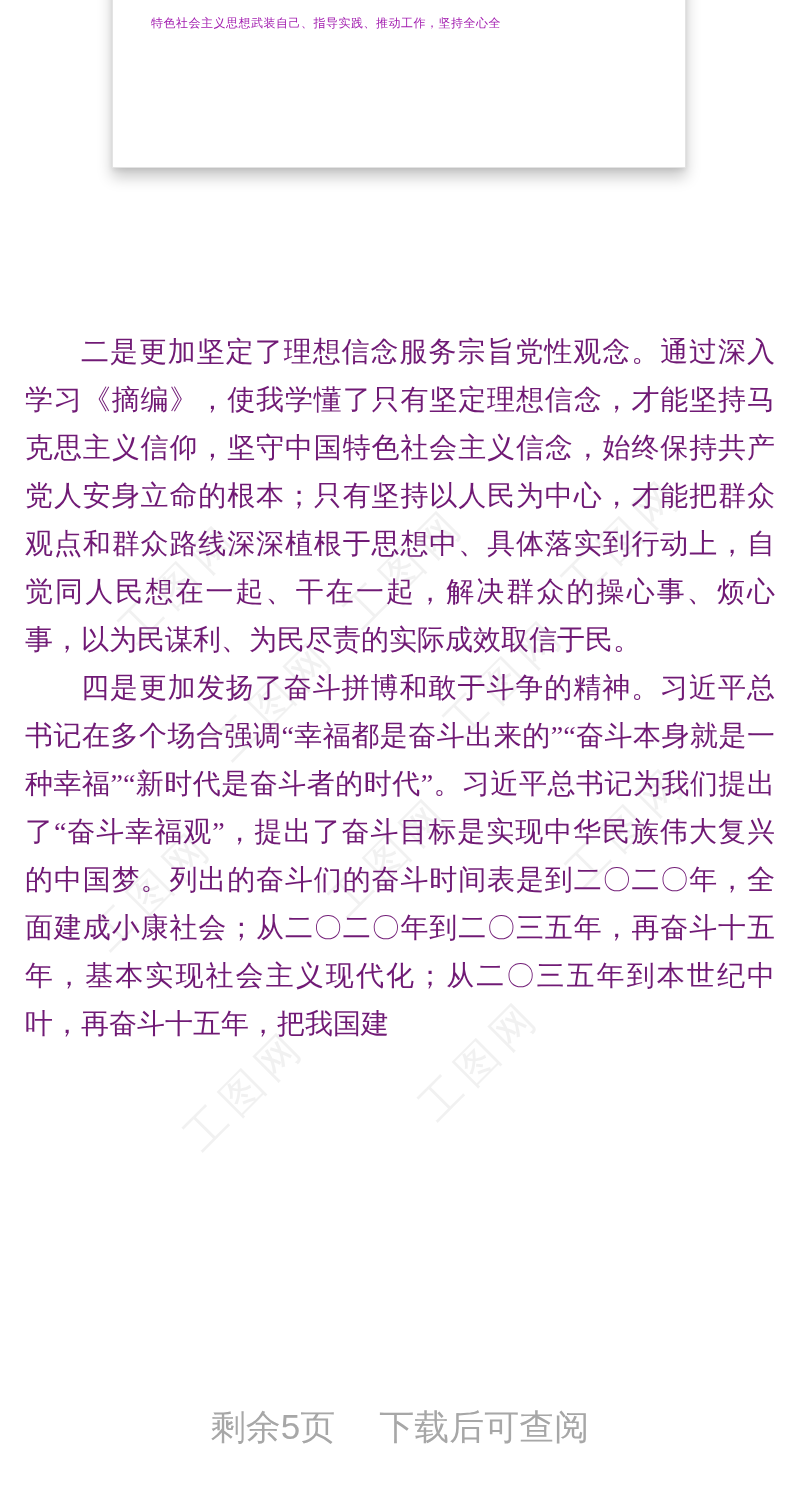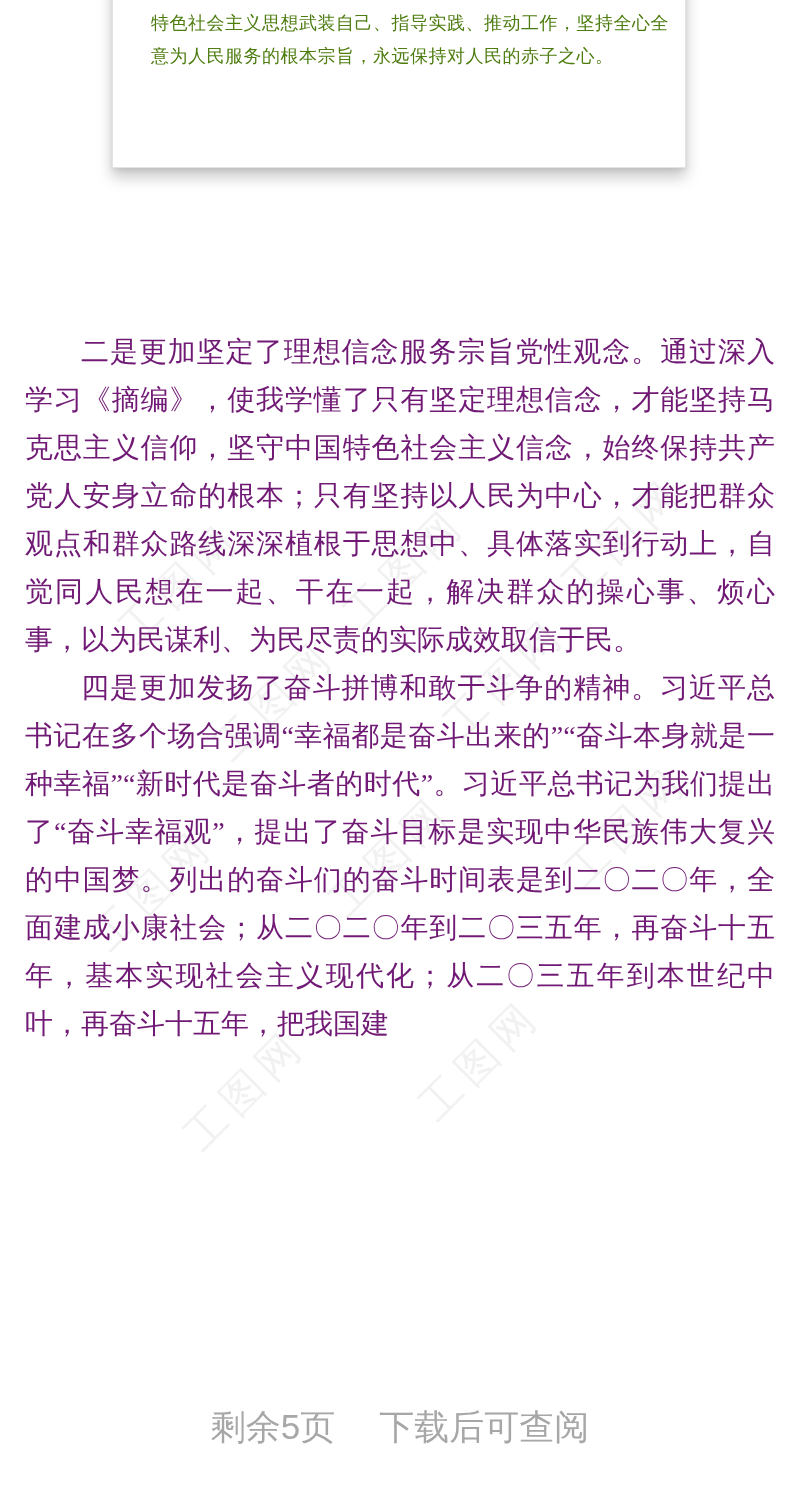--- a/index.html
+++ b/index.html
@@ -21,24 +21,24 @@
     height: 232px;
     box-sizing: border-box;
     background: #ffffff;
     border: 1px solid #e3e3e3;
     box-shadow: 0 9px 14px rgba(0,0,0,0.22), 0 2px 5px rgba(0,0,0,0.08);
     padding: 70px 38px 0 38px;
     z-index: 3;
   }
   .preview-card p {
     margin: 0;
-    font-size: 18px;
+    font-size: 12px;
     line-height: 33px;
     letter-spacing: 0.5px;
-    color: #4d7c0f;
+    color: #a21caf;
     white-space: nowrap;
   }
 
   
   .watermarks { position: absolute; inset: 0; z-index: 1; pointer-events: none; }
   .watermarks span {
     position: absolute;
     transform: rotate(-45deg);
     font-size: 42px;
     letter-spacing: 8px;
@@ -93,21 +93,20 @@
     <span style="left:430px;  top:650px;">工图网</span>
     <span style="left:78px;   top:862px;">工图网</span>
     <span style="left:315px;  top:828px;">工图网</span>
     <span style="left:552px;  top:798px;">工图网</span>
     <span style="left:170px;  top:1062px;">工图网</span>
     <span style="left:405px;  top:1032px;">工图网</span>
   </div>
 
   <div class="preview-card">
     <p>特色社会主义思想武装自己、指导实践、推动工作，坚持全心全</p>
-    <p>意为人民服务的根本宗旨，永远保持对人民的赤子之心。</p>
   </div>
 
   <div class="body-text">
     <p>二是更加坚定了理想信念服务宗旨党性观念。通过深入学习《摘编》，使我学懂了只有坚定理想信念，才能坚持马克思主义信仰，坚守中国特色社会主义信念，始终保持共产党人安身立命的根本；只有坚持以人民为中心，才能把群众观点和群众路线深深植根于思想中、具体落实到行动上，自觉同人民想在一起、干在一起，解决群众的操心事、烦心事，以为民谋利、为民尽责的实际成效取信于民。</p>
     <p>四是更加发扬了奋斗拼博和敢于斗争的精神。习近平总书记在多个场合强调“幸福都是奋斗出来的”“奋斗本身就是一种幸福”“新时代是奋斗者的时代”。习近平总书记为我们提出了“奋斗幸福观”，提出了奋斗目标是实现中华民族伟大复兴的中国梦。列出的奋斗们的奋斗时间表是到二〇二〇年，全面建成小康社会；从二〇二〇年到二〇三五年，再奋斗十五年，基本实现社会主义现代化；从二〇三五年到本世纪中叶，再奋斗十五年，把我国建</p>
   </div>
 
   <div class="footer">
     <span>剩余5页</span><span class="hint">下载后可查阅</span>
   </div>

